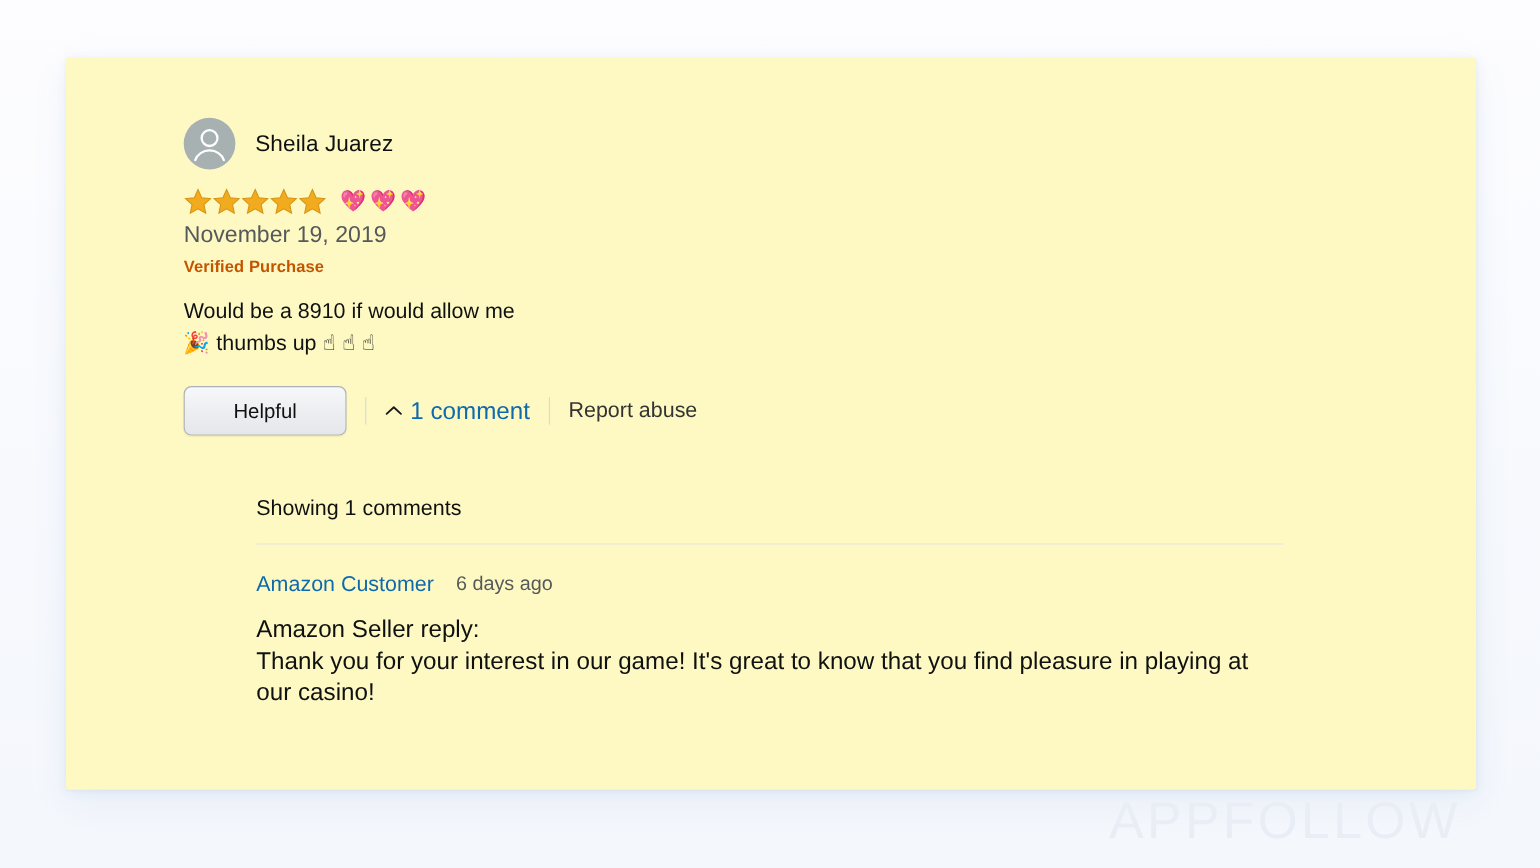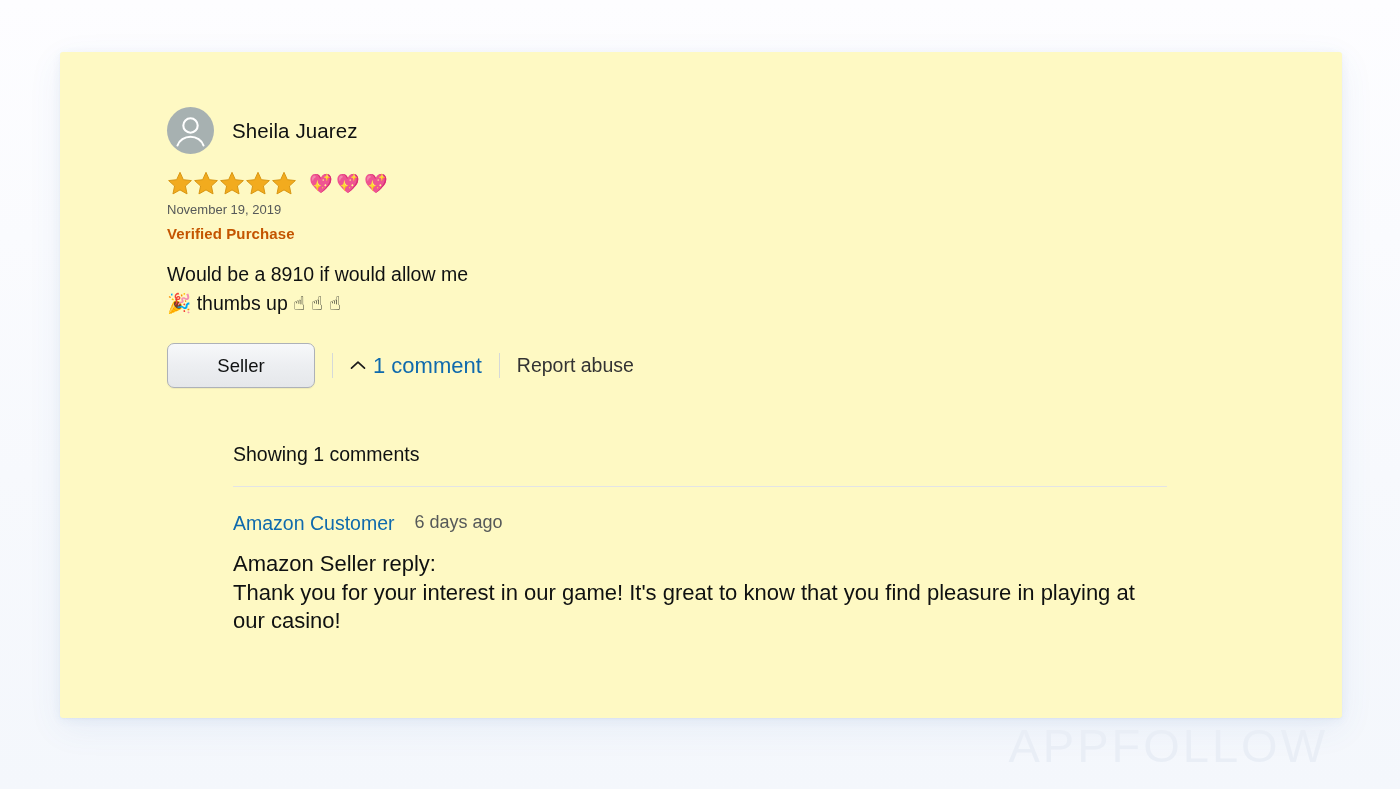--- a/index.html
+++ b/index.html
@@ -86,21 +86,21 @@
     margin-left: 12px;
     font-size: 19px;
     letter-spacing: 4px;
     line-height: 1;
     font-family: "DejaVu Sans", sans-serif;
   }
 
   
   .review-date {
     margin-top: 7px;
-    font-size: 13px;
+    font-size: 21px;
     color: #565959;
   }
   .verified {
     margin-top: 8px;
     font-size: 15px;
     font-weight: bold;
     color: #c45500;
     letter-spacing: 0.1px;
   }
 
@@ -275,21 +275,21 @@
     <div class="review-body">
       <div class="line1">Would be a 8910 if would allow me</div>
       <div class="line2">
         <span class="emoji">🎉</span>
         <span>thumbs up</span>
         <span class="emoji emoji-gap">☝☝☝</span>
       </div>
     </div>
 
     <div class="actions-row">
-      <button class="helpful-btn">Seller</button>
+      <button class="helpful-btn">Helpful</button>
       <div class="v-sep"></div>
       <div class="comment-toggle">
         <svg class="chev" width="16" height="11" viewBox="0 0 16 11">
           <path d="M1.5 8.2L8 2.2l6.5 6" fill="none" stroke="#1a1a1a" stroke-width="1.7" stroke-linecap="round" stroke-linejoin="round"></path>
         </svg>
         <span class="comment-link">1 comment</span>
       </div>
       <div class="v-sep"></div>
       <span class="report-abuse">Report abuse</span>
     </div>

